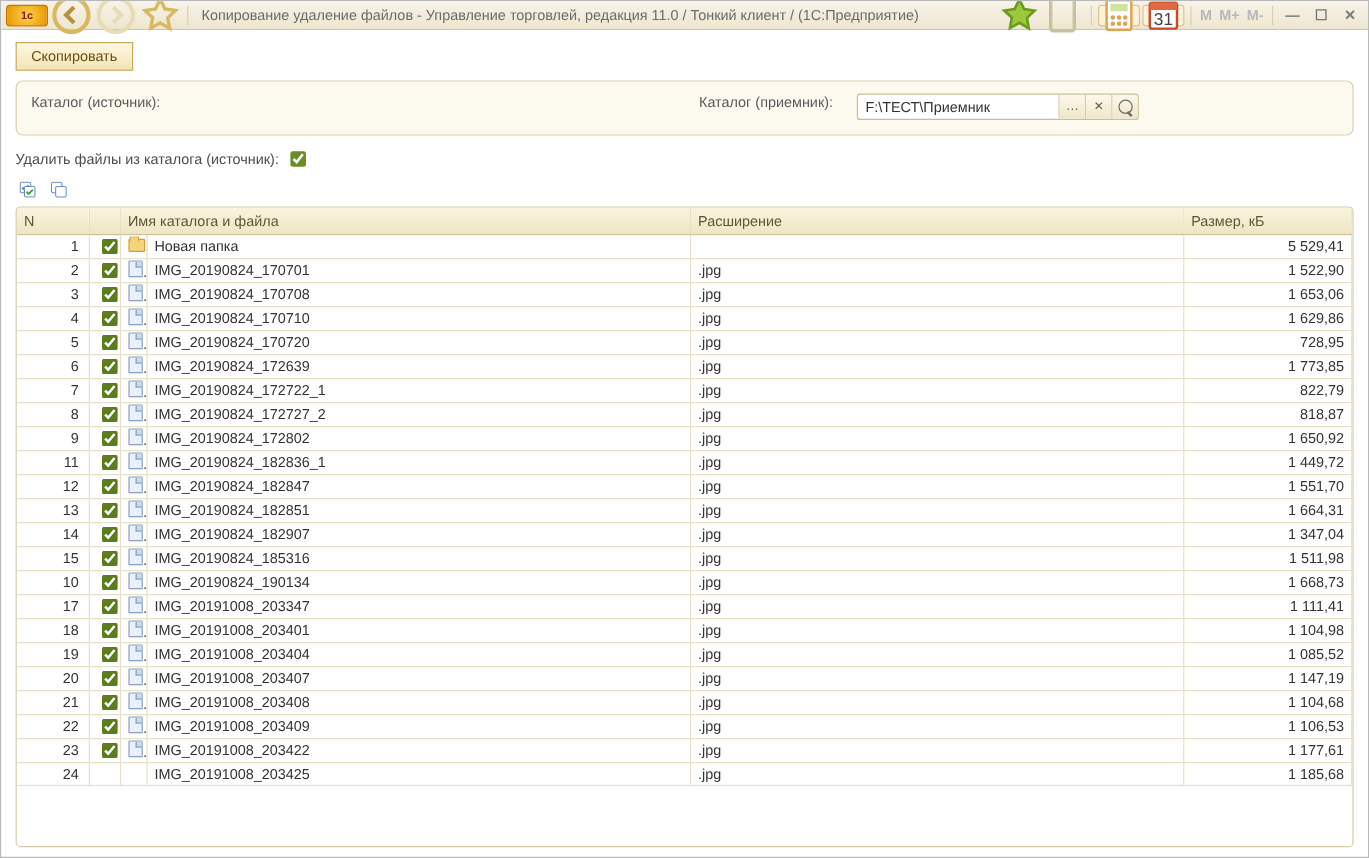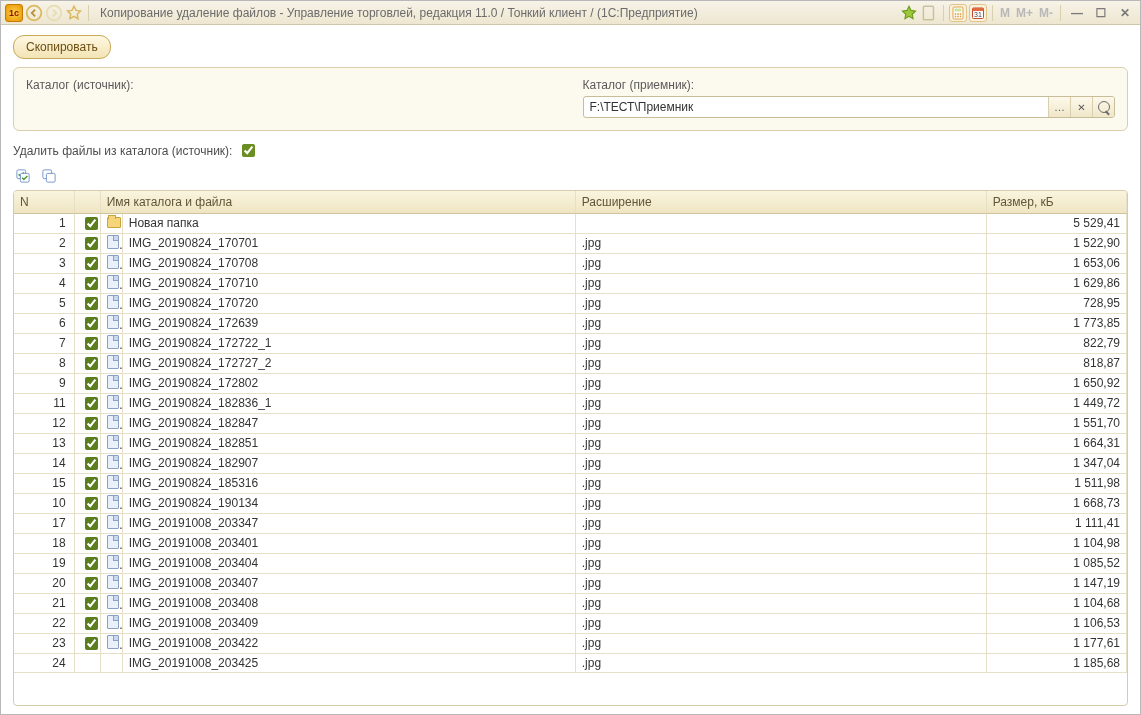--- a/index.html
+++ b/index.html
@@ -1,46 +1,46 @@
 <!DOCTYPE html>
 <html><head>
 <meta charset="utf-8">
 <style>
   * { box-sizing: border-box; }
   html, body { margin:0; padding:0; font-family: Arial, Helvetica, sans-serif; font-size:12px; background:#fff; width:1141px; height:715px; overflow:hidden; }
   body { border:1px solid #b8b8b8; display:flex; flex-direction:column; }
 
   
   .titlebar { height:24px; background:linear-gradient(#f7f3e8,#eee6d0); border-bottom:1px solid #cfc7a8; display:flex; align-items:center; padding:0 4px; gap:2px; color:#6b6b6b; font-size:12px; }
-  .titlebar .tb-icon { width:18px; height:18px; display:flex; align-items:center; justify-content:center; border-radius:3px; }
+  .titlebar .tb-icon { width:35px; height:18px; display:flex; align-items:center; justify-content:center; border-radius:3px; }
   .titlebar .title-text { margin-left:6px; white-space:nowrap; overflow:hidden; text-overflow:ellipsis; flex:0 1 auto; }
   .titlebar .spacer { flex:1; }
   .t-1c { background:radial-gradient(circle,#ffd24d,#e69500); color:#8a1200; font-weight:bold; font-size:9px; border:1px solid #c47a00; }
   .t-star-bubble { color:#e6b800; }
   .t-back { color:#bda050; }
   .t-fwd  { color:#bda050; }
   .tb-sep { width:1px; height:16px; background:#d9d0b0; margin:0 3px;}
   .tb-right { display:flex; align-items:center; gap:2px; }
   .tb-right .calc { color:#e28a2b; border:1px solid #e0c48a; background:#fbf2dc;}
   .tb-right .cal  { color:#c23b22; border:1px solid #e0c48a; background:#fbf2dc;}
   .tb-right .m { color:#b8b8b8; font-weight:bold; padding:0 2px;}
   .tb-right .win { color:#7a7a7a; font-weight:bold; width:22px; text-align:center;}
   .tb-right .star { color:#7fb800; }
   .tb-right .doc { color:#c9c0a0; }
 
   
   .content { flex:1; overflow:hidden; padding:10px 12px 8px 12px; display:flex; flex-direction:column; }
   h1.page-title { margin:0 0 8px 0; font-size:20px; font-weight:bold; color:#a9731c; }
 
-  .btn { display:inline-flex; align-items:center; height:24px; padding:0 12px; border:1px solid #c7a95a; border-radius:11px; background:linear-gradient(#fff7e1,#f3e4b5); color:#6b4e12; font-size:12px; cursor:pointer; }
+  .btn { display:inline-flex; align-items:center; height:24px; padding:0 12px; border:1px solid #c7a95a; border-radius:0; background:linear-gradient(#fff7e1,#f3e4b5); color:#6b4e12; font-size:12px; cursor:pointer; }
 
   .top-btn-row { margin-bottom:8px; }
 
   .param-box { border:1px solid #d9cfae; border-radius:6px; padding:10px 12px 12px 12px; background:#fcfaef; display:flex; gap:24px; }
-  .param-col { flex:1; display:flex; flex-direction:column; gap:4px; }
+  .param-col { flex:1; display:flex; flex-direction:row; gap:20px; }
   .param-label { color:#5a5a5a; font-size:12px; }
   .input-wrap { display:flex; align-items:stretch; height:22px; border:1px solid #c7bd98; border-radius:3px; background:#fff; overflow:hidden;}
   .input-wrap input { flex:1; border:none; padding:0 6px; font-size:12px; outline:none; color:#333; background:transparent;}
   .input-btn { width:22px; border-left:1px solid #d9cfae; background:linear-gradient(#fdf8ea,#f0e7c9); display:flex; align-items:center; justify-content:center; color:#5a5a5a; cursor:pointer; font-size:11px;}
   .input-btn.dots::after { content:"…"; }
   .input-btn.clear::after { content:"✕"; font-size:10px; }
   .input-btn.search::after { content:""; display:block; width:10px;height:10px;border:1.5px solid #6b6b6b;border-radius:50%; position:relative;}
   .input-btn.search { position:relative;}
   .input-btn.search::before { content:""; position:absolute; width:5px;height:1.5px;background:#6b6b6b; bottom:4px; right:4px; transform:rotate(45deg);}
 

